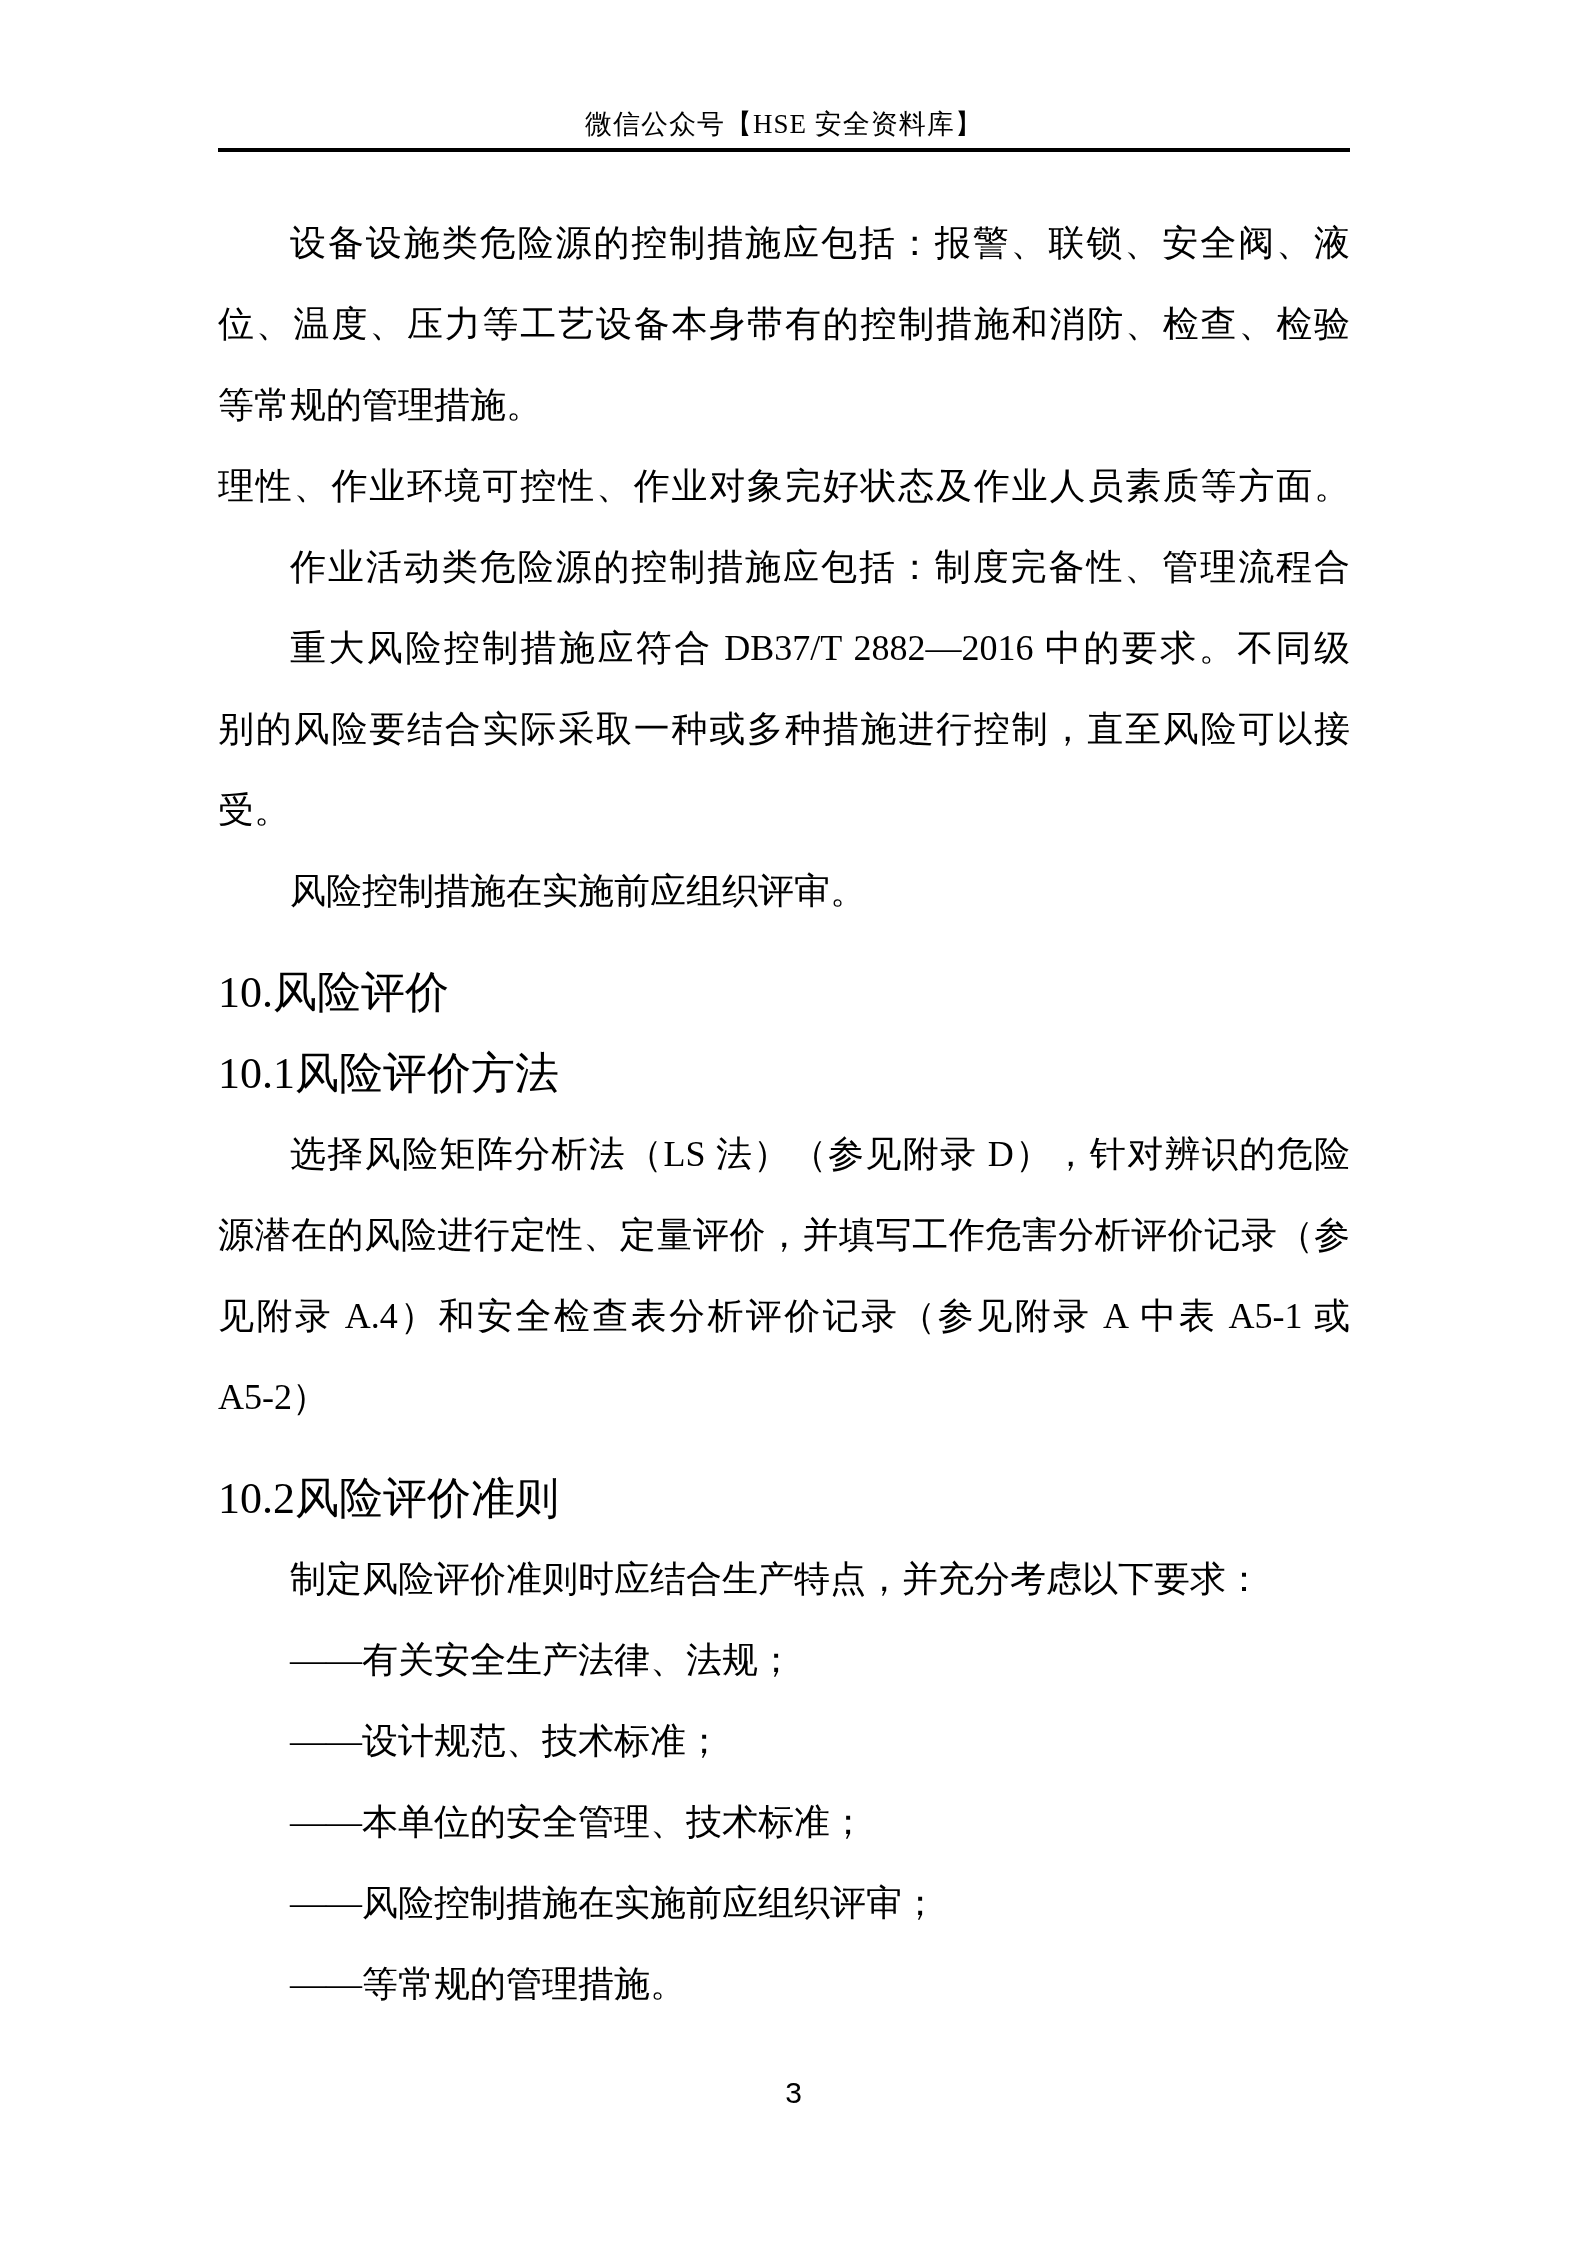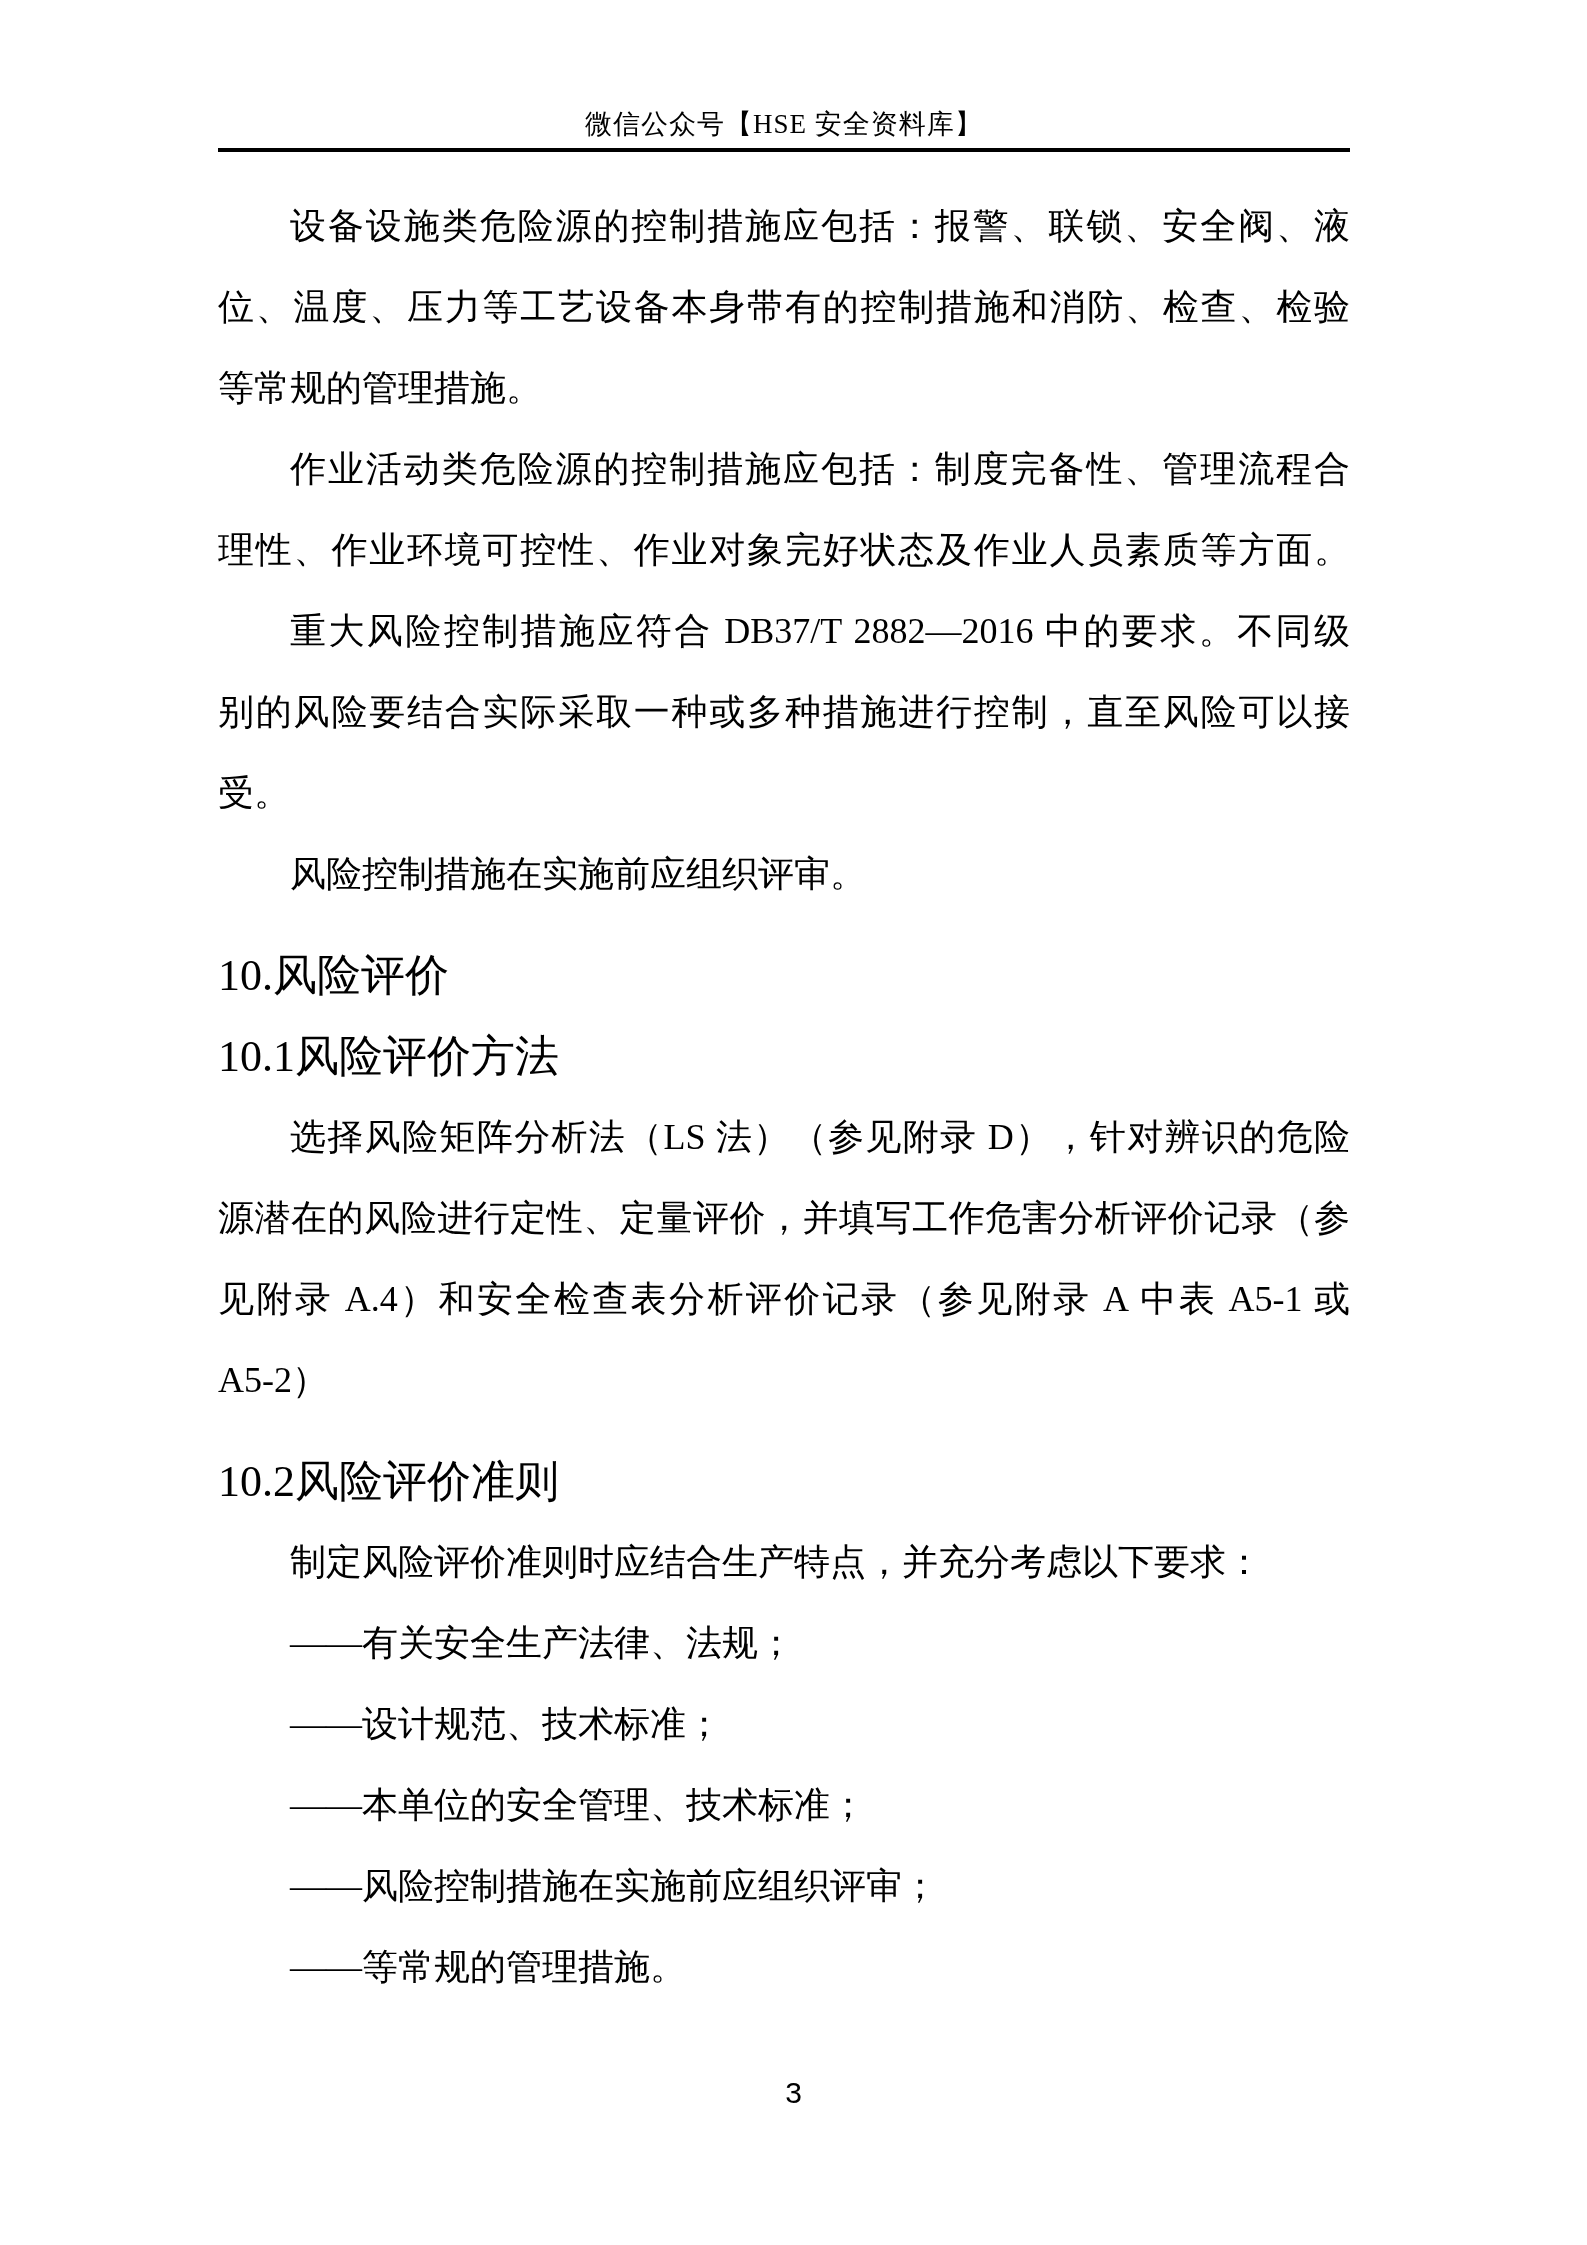--- a/index.html
+++ b/index.html
@@ -19,21 +19,21 @@
     text-align:center;
     font-size:27px;
     line-height:32px;
     padding-bottom:8px;
     border-bottom:4px solid #000000;
     letter-spacing:1px;
   }
   
   .doc-body{
     position:absolute;
-    left:218px;top:186px;
+    left:218px;top:203px;
     width:1132px;
   }
   .line{
     font-size:36px;
     line-height:81px;
     height:81px;
     white-space:nowrap;
     text-align:justify;
     text-justify:inter-character;
     font-kerning:none;
@@ -69,22 +69,22 @@
   <div class="doc-header">
     <span>微信公众号【HSE 安全资料库】</span>
   </div>
 
   <div class="doc-body">
 
     <div class="line fill indent">设备设施类危险源的控制措施应包括：报警、联锁、安全阀、液</div>
     <div class="line fill">位、温度、压力等工艺设备本身带有的控制措施和消防、检查、检验</div>
     <div class="line">等常规的管理措施。</div>
 
+    <div class="line fill">理性、作业环境可控性、作业对象完好状态及作业人员素质等方面。</div>
     <div class="line fill indent">作业活动类危险源的控制措施应包括：制度完备性、管理流程合</div>
-    <div class="line fill">理性、作业环境可控性、作业对象完好状态及作业人员素质等方面。</div>
 
     <div class="line fill indent">重大风险控制措施应符合 DB37/T 2882—2016 中的要求。不同级</div>
     <div class="line fill">别的风险要结合实际采取一种或多种措施进行控制，直至风险可以接</div>
     <div class="line">受。</div>
 
     <div class="line indent">风险控制措施在实施前应组织评审。</div>
 
     <div class="heading spaced">
       <span class="h-num">10.</span><span>风险评价</span>
     </div>

